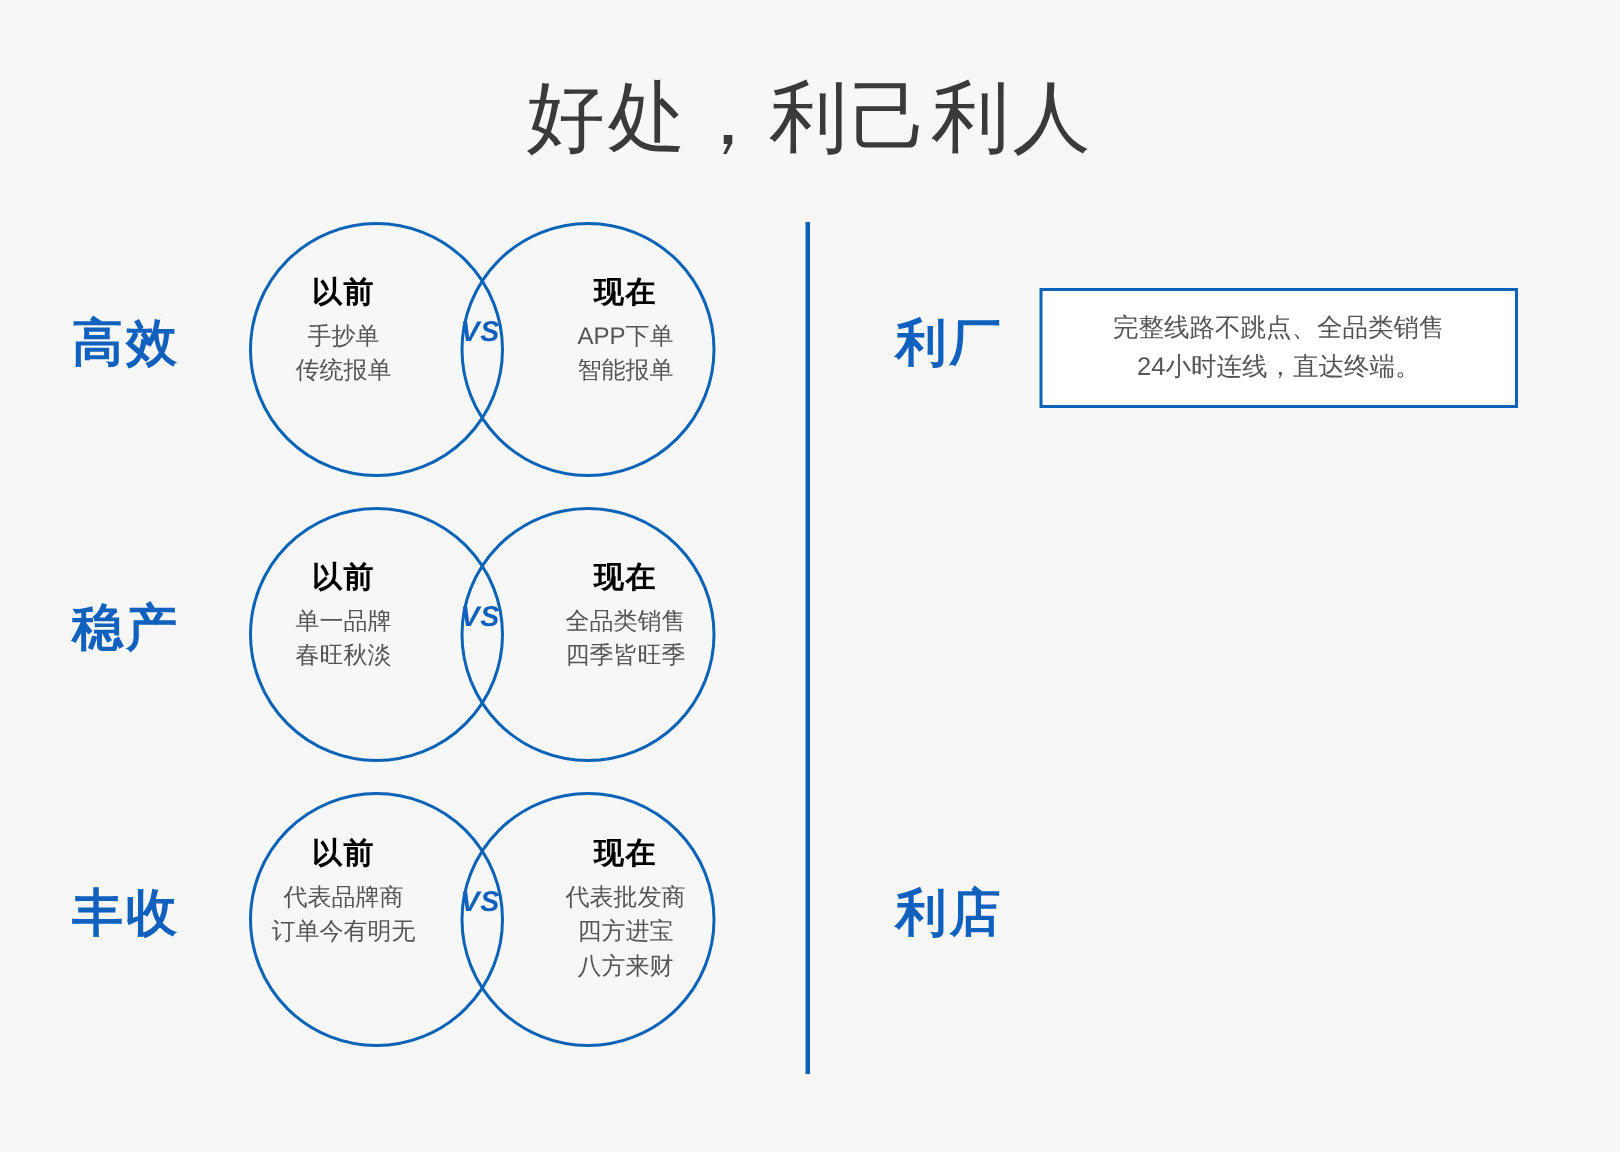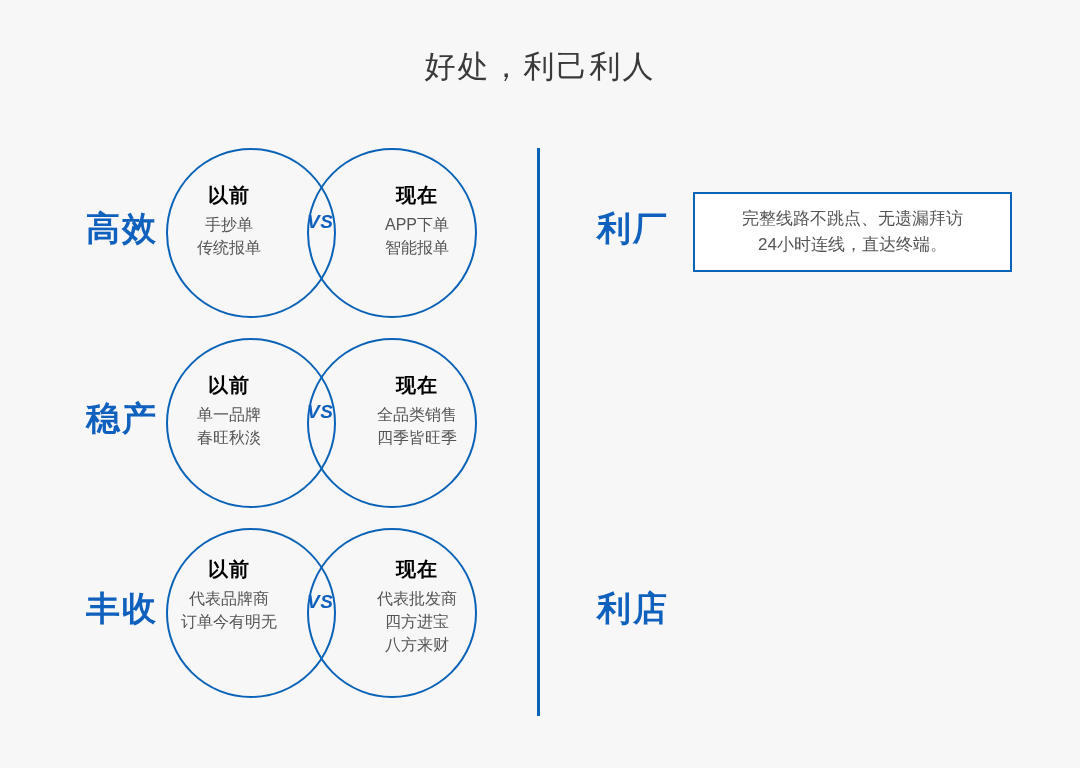--- a/index.html
+++ b/index.html
@@ -15,21 +15,21 @@
     position: relative;
   }
 
   
   .slide-title {
     position: absolute;
     top: 48px;
     left: 0;
     width: 1080px;
     text-align: center;
-    font-size: 31px;
+    font-size: 52px;
     font-weight: 400;
     color: #3a3a3a;
     letter-spacing: 2px;
     line-height: 1.2;
   }
 
   
   .divider {
     position: absolute;
     left: 537px;
@@ -55,21 +55,21 @@
   }
   .venn-row.r0 { top: 0px; }
   .venn-row.r1 { top: 190px; }
   .venn-row.r2 { top: 380px; }
 
   .row-label {
     position: absolute;
     left: 48px;
     top: 68px;
     width: 110px;
-    text-align: right;
+    text-align: left;
     font-size: 34px;
     font-weight: bold;
     color: #1060be;
     letter-spacing: 2px;
   }
 
   .venn {
     position: absolute;
     left: 166px;
     top: 10px;
@@ -248,21 +248,21 @@
     </div>
   </div>
 
 </div>
 
 <div class="right-panel">
 
   <div class="benefit-row r0">
     <div class="benefit-label">利厂</div>
     <div class="benefit-box">
-      <div class="benefit-line">完整线路不跳点、无遗漏拜访</div>
+      <div class="benefit-line">完整线路不跳点、全品类销售</div>
       <div class="benefit-line">24小时连线，直达终端。</div>
     </div>
   </div>
 
 
   <div class="benefit-row r2">
     <div class="benefit-label">利店</div>
   </div>
 
 </div>

